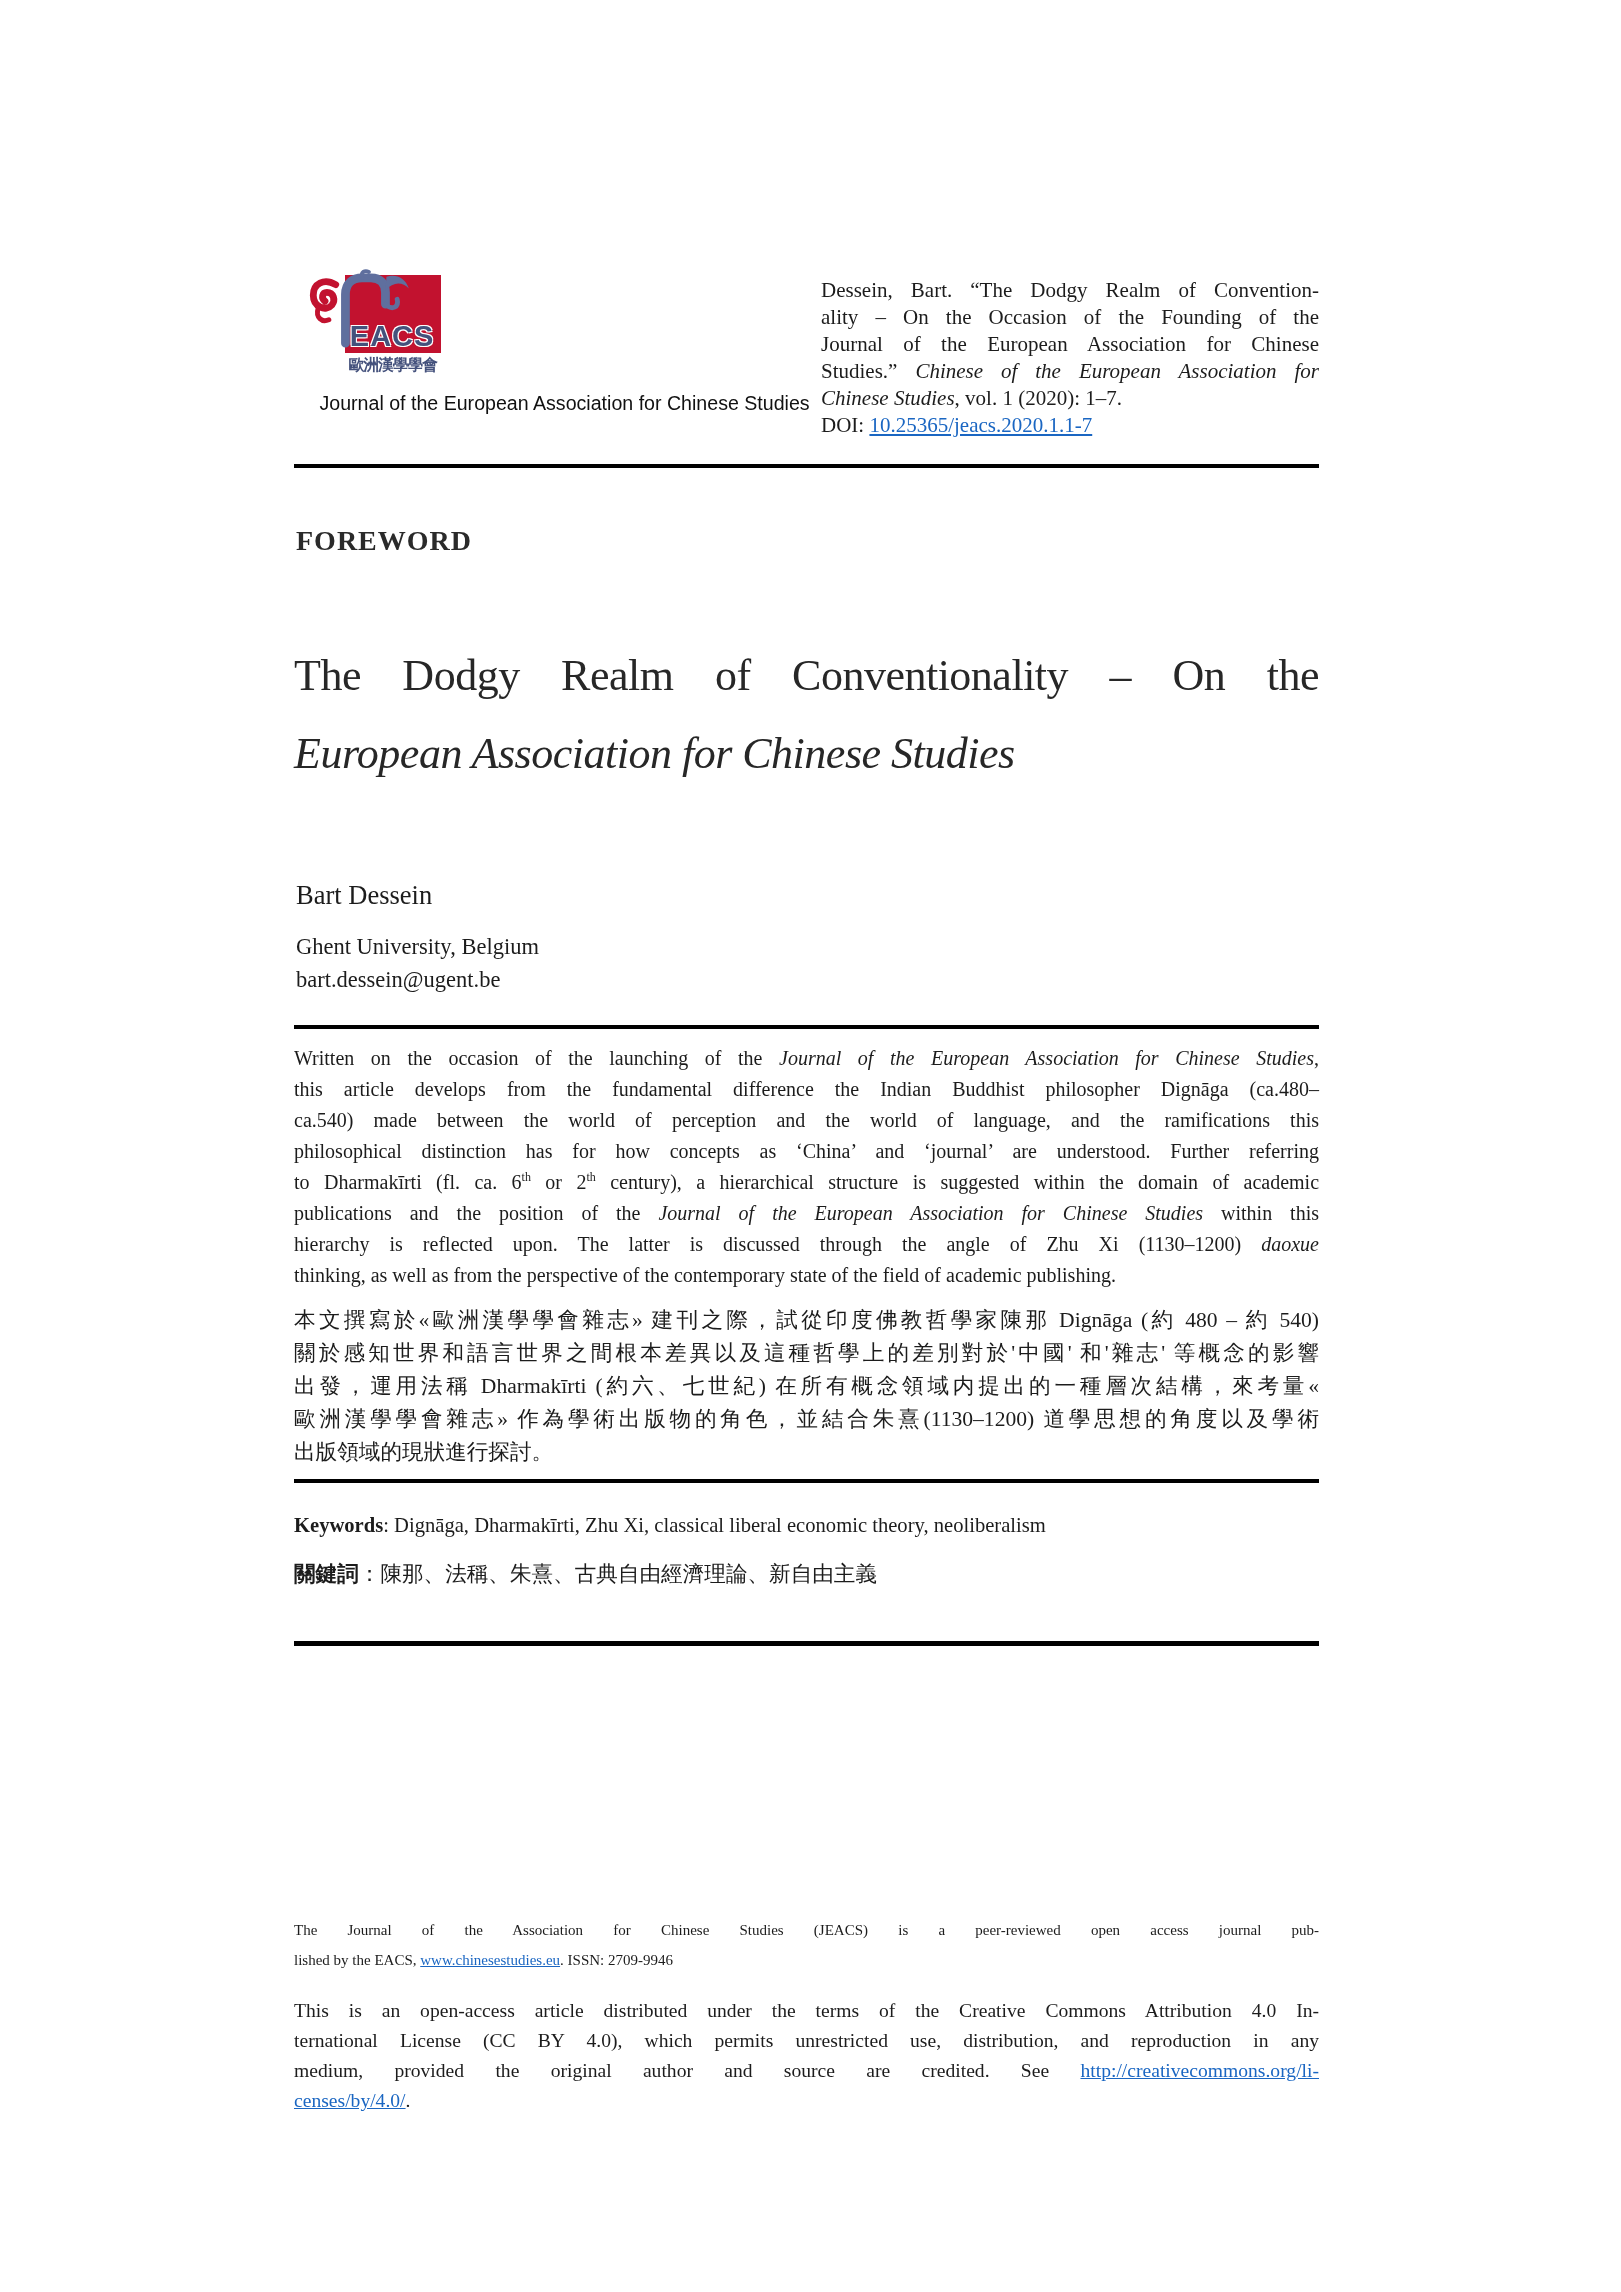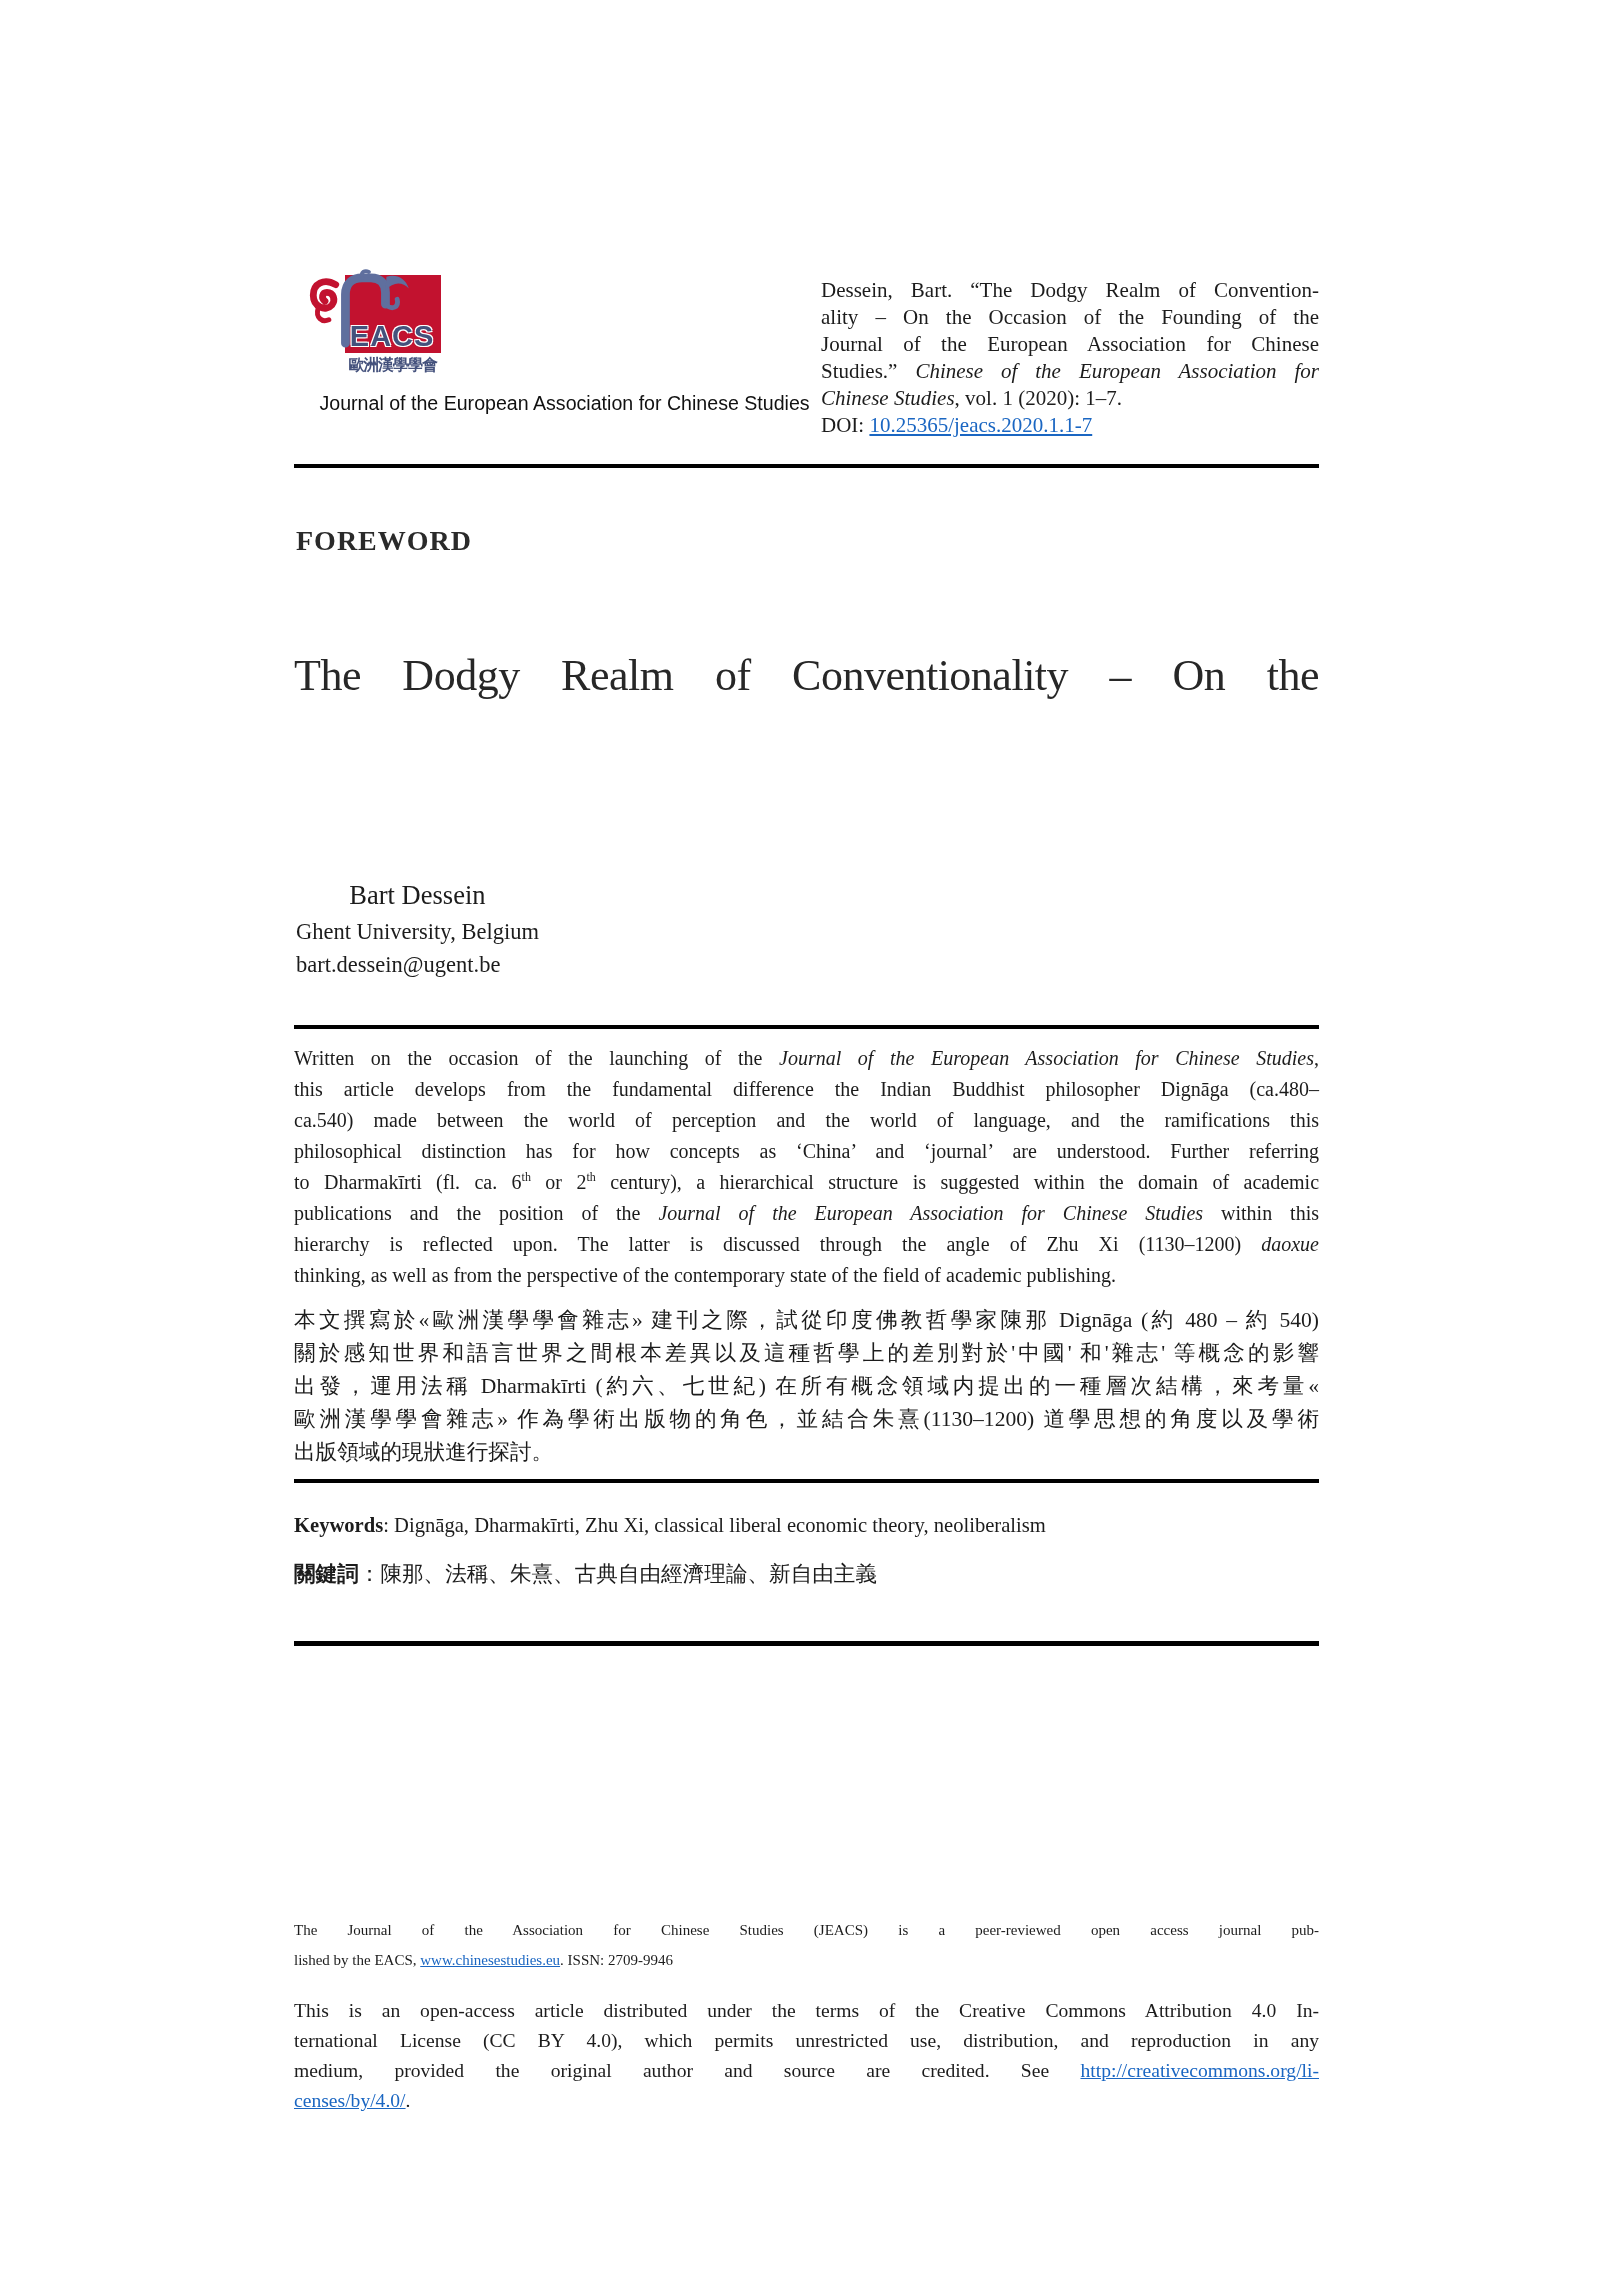--- a/index.html
+++ b/index.html
@@ -52,21 +52,21 @@
     position: absolute; left: 2px; top: 525px;
     font-size: 28px; font-weight: 700; letter-spacing: 1px; color: #2a2a2a;
   }
   .title {
     position: absolute; left: 0; top: 637px; width: 1025px;
     font-size: 44px; line-height: 78px; color: #272727; letter-spacing: -0.5px;
   }
 
   
   .author { position: absolute; left: 2px; top: 880px; }
-  .author-name { font-size: 26.5px; margin-bottom: 4px; text-align: center; }
+  .author-name { font-size: 26.5px; margin-bottom: 19px; }
   .author-line { font-size: 22.5px; line-height: 33px; }
 
   
   .abs-en { position: absolute; left: 0; top: 1043px; width: 1025px; font-size: 20px; line-height: 31px; }
   .abs-zh { position: absolute; left: 0; top: 1304px; width: 1025px; font-size: 21.6px; line-height: 33px; }
   .kw-en  { position: absolute; left: 0; top: 1510px; width: 1025px; font-size: 20.6px; line-height: 31px; }
   .kw-zh  { position: absolute; left: 0; top: 1558px; width: 1025px; font-size: 21.6px; line-height: 32px; }
 
   
   .footer1 { position: absolute; left: 0; top: 1915px; width: 1025px; font-size: 15px; line-height: 30px; }
@@ -112,20 +112,21 @@
           <div class="rline"><span>DOI: </span><a class="doclink">10.25365/jeacs.2020.1.1-7</a></div>
         </div>
     </div>
 
     <div class="rule rule1"></div>
 
     <div class="foreword">FOREWORD</div>
 
     <div class="title">
         <div class="rline just"><span>The Dodgy Realm of Conventionality – On the</span></div>
+        <div class="rline"><span class="it">European Association for Chinese Studies</span></div>
       </div>
 
     <div class="author">
       <div class="author-name">Bart Dessein</div>
       <div class="author-line">Ghent University, Belgium</div>
       <div class="author-line">bart.dessein@ugent.be</div>
     </div>
 
     <div class="rule rule2"></div>
 

